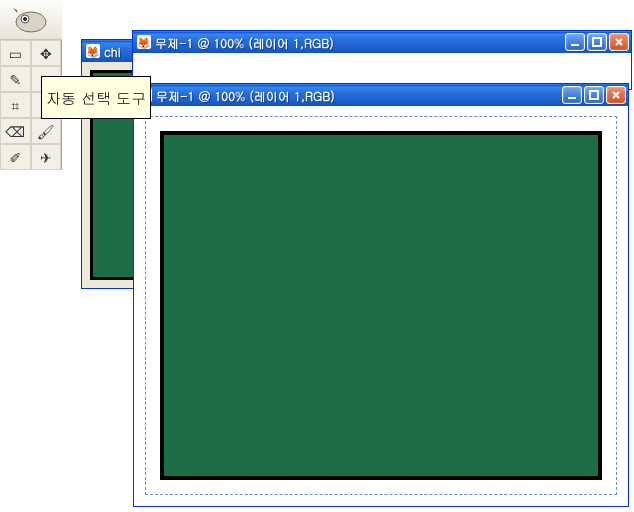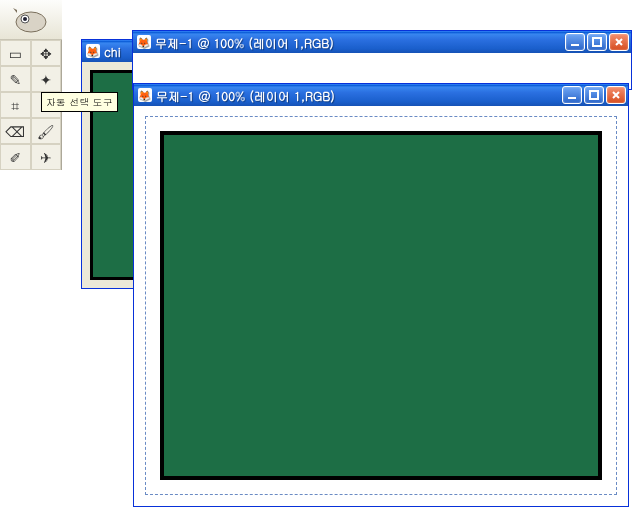--- a/index.html
+++ b/index.html
@@ -51,25 +51,25 @@
     border: 1px solid #d6d2c2;
     background: #f2f0e6;
     font-size: 14px;
     color: #333;
   }
 
   
   .tooltip {
     position: absolute;
     left: 41px;
-    top: 92px;
+    top: 76px;
     background: #ffffe1;
     border: 1px solid #000;
-    padding: 2px 4px;
-    font-size: 10px;
+    padding: 10px 4px;
+    font-size: 15px;
     color: #000;
     white-space: nowrap;
     z-index: 1000;
   }
 
   
   .xp-window {
     position: absolute;
     border: 1px solid #0831d9;
     background: #fff;

